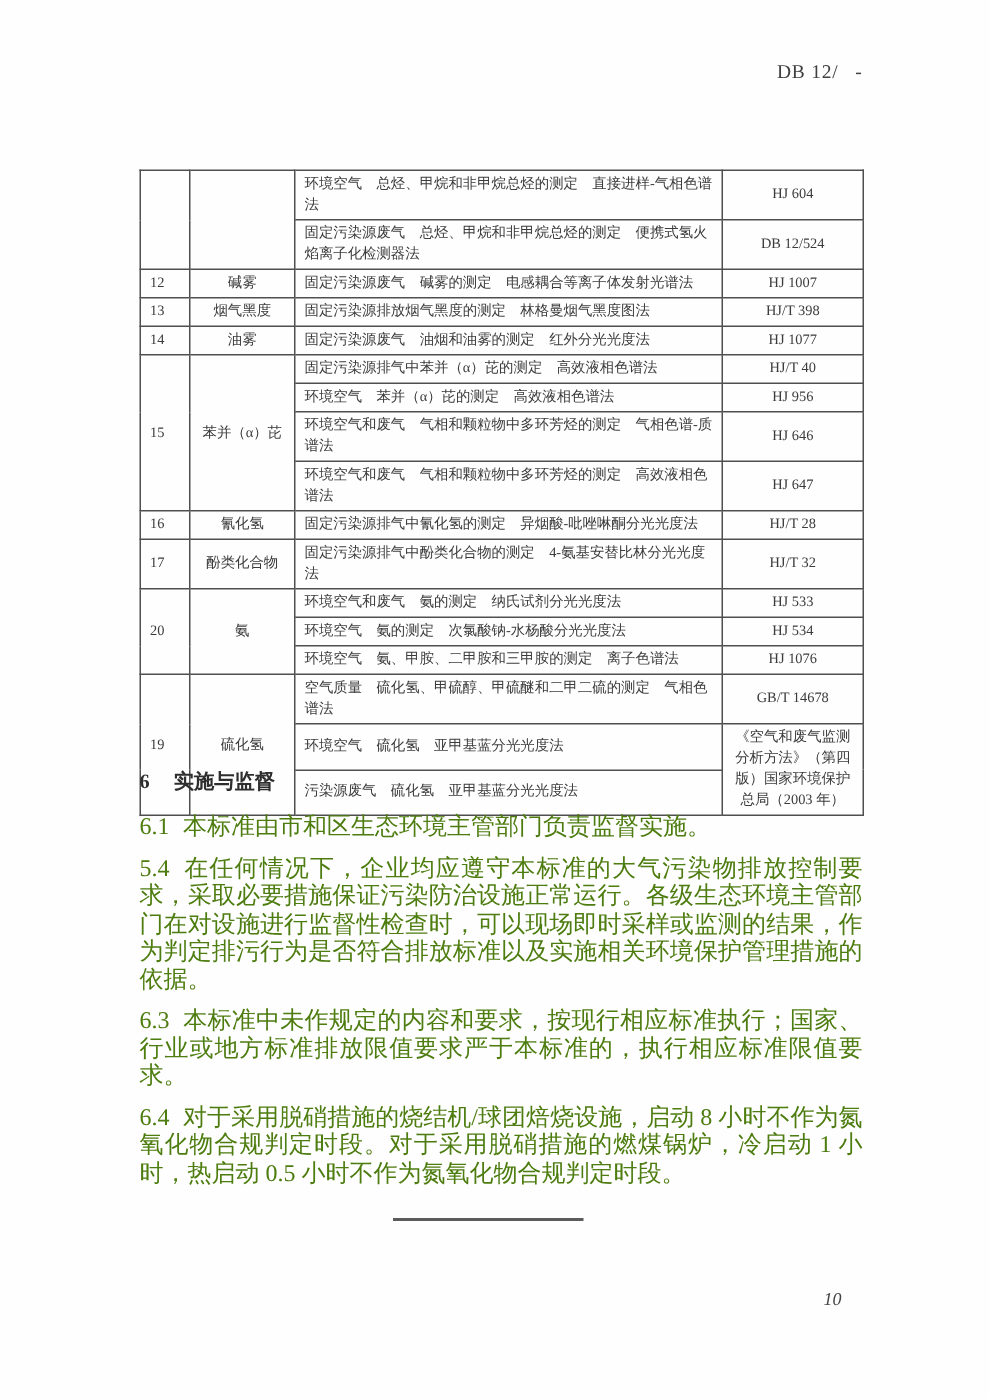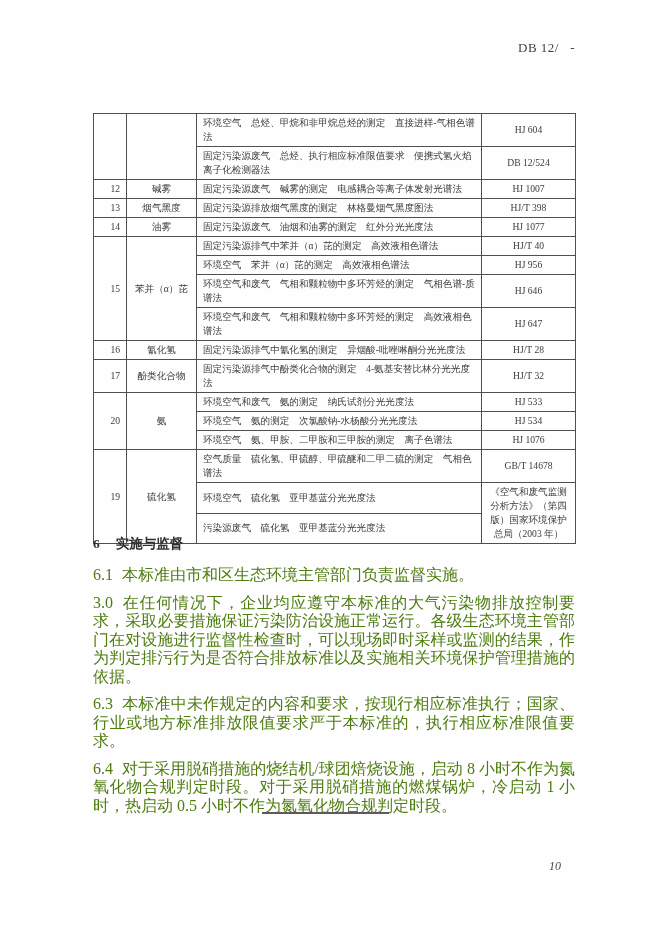--- a/index.html
+++ b/index.html
@@ -26,26 +26,26 @@
     margin-top:36px;
   }
   table.methods td {
     border:1px solid #4f4f4f;
     font-size:9.6px;
     line-height:14px;
     padding:2px 6px;
     vertical-align:middle;
     color:#3b3b3b;
   }
-  td.c-num   { width:33px;  text-align:right; padding:2px 2px; }
+  td.c-num   { width:33px;  text-align:left; padding:2px 2px; }
   td.c-name  { width:70px;  text-align:center; padding:2px 2px; }
   td.c-method{ width:285px; text-align:left; }
   td.c-std   { width:94px;  text-align:center; padding:2px 3px; }
   .body-text {
-    position:absolute; left:93px; top:535px; width:482px;
+    position:absolute; left:93px; top:512px; width:482px;
   }
   .sec-heading {
     font-size:13.5px; font-weight:bold; color:#2e2e2e;
     font-family:"Liberation Sans","DejaVu Sans",sans-serif;
     margin-bottom:13px;
   }
   .sec-heading .hnum { margin-right:16px; font-family:"Liberation Serif","DejaVu Serif",serif; }
   .para {
     font-size:16px; line-height:18.5px;
     text-align:justify;
@@ -71,21 +71,21 @@
 
   <table class="methods">
     <tbody>
         <tr>
           <td class="c-num" rowspan="2"></td>
           <td class="c-name" rowspan="2"></td>
           <td class="c-method">环境空气　总烃、甲烷和非甲烷总烃的测定　直接进样-气相色谱法</td>
           <td class="c-std">HJ 604</td>
         </tr>
         <tr>
-          <td class="c-method">固定污染源废气　总烃、执行相应标准限值要求　便携式氢火焰离子化检测器法</td>
+          <td class="c-method">固定污染源废气　总烃、甲烷和非甲烷总烃的测定　便携式氢火焰离子化检测器法</td>
           <td class="c-std">DB 12/524</td>
         </tr>
         <tr>
           <td class="c-num">12</td>
           <td class="c-name">碱雾</td>
           <td class="c-method">固定污染源废气　碱雾的测定　电感耦合等离子体发射光谱法</td>
           <td class="c-std">HJ 1007</td>
         </tr>
         <tr>
           <td class="c-num">13</td>
@@ -160,21 +160,21 @@
   </table>
 
   <div class="body-text">
     <div class="sec-heading">
       <span class="hnum">6</span><span>实施与监督</span>
     </div>
     <p class="para">
       <span class="pnum">6.1</span><span>本标准由市和区生态环境主管部门负责监督实施。</span>
     </p>
     <p class="para">
-      <span class="pnum">3.0</span><span>在任何情况下，企业均应遵守本标准的大气污染物排放控制要求，采取必要措施保证污染防治设施正常运行。各级生态环境主管部门在对设施进行监督性检查时，可以现场即时采样或监测的结果，作为判定排污行为是否符合排放标准以及实施相关环境保护管理措施的依据。</span>
+      <span class="pnum">5.4</span><span>在任何情况下，企业均应遵守本标准的大气污染物排放控制要求，采取必要措施保证污染防治设施正常运行。各级生态环境主管部门在对设施进行监督性检查时，可以现场即时采样或监测的结果，作为判定排污行为是否符合排放标准以及实施相关环境保护管理措施的依据。</span>
     </p>
     <p class="para">
       <span class="pnum">6.3</span><span>本标准中未作规定的内容和要求，按现行相应标准执行；国家、行业或地方标准排放限值要求严于本标准的，执行相应标准限值要求。</span>
     </p>
     <p class="para">
       <span class="pnum">6.4</span><span>对于采用脱硝措施的烧结机/球团焙烧设施，启动 8 小时不作为氮氧化物合规判定时段。对于采用脱硝措施的燃煤锅炉，冷启动 1 小时，热启动 0.5 小时不作为氮氧化物合规判定时段。</span>
     </p>
   </div>
 
   <div class="end-divider"></div>

